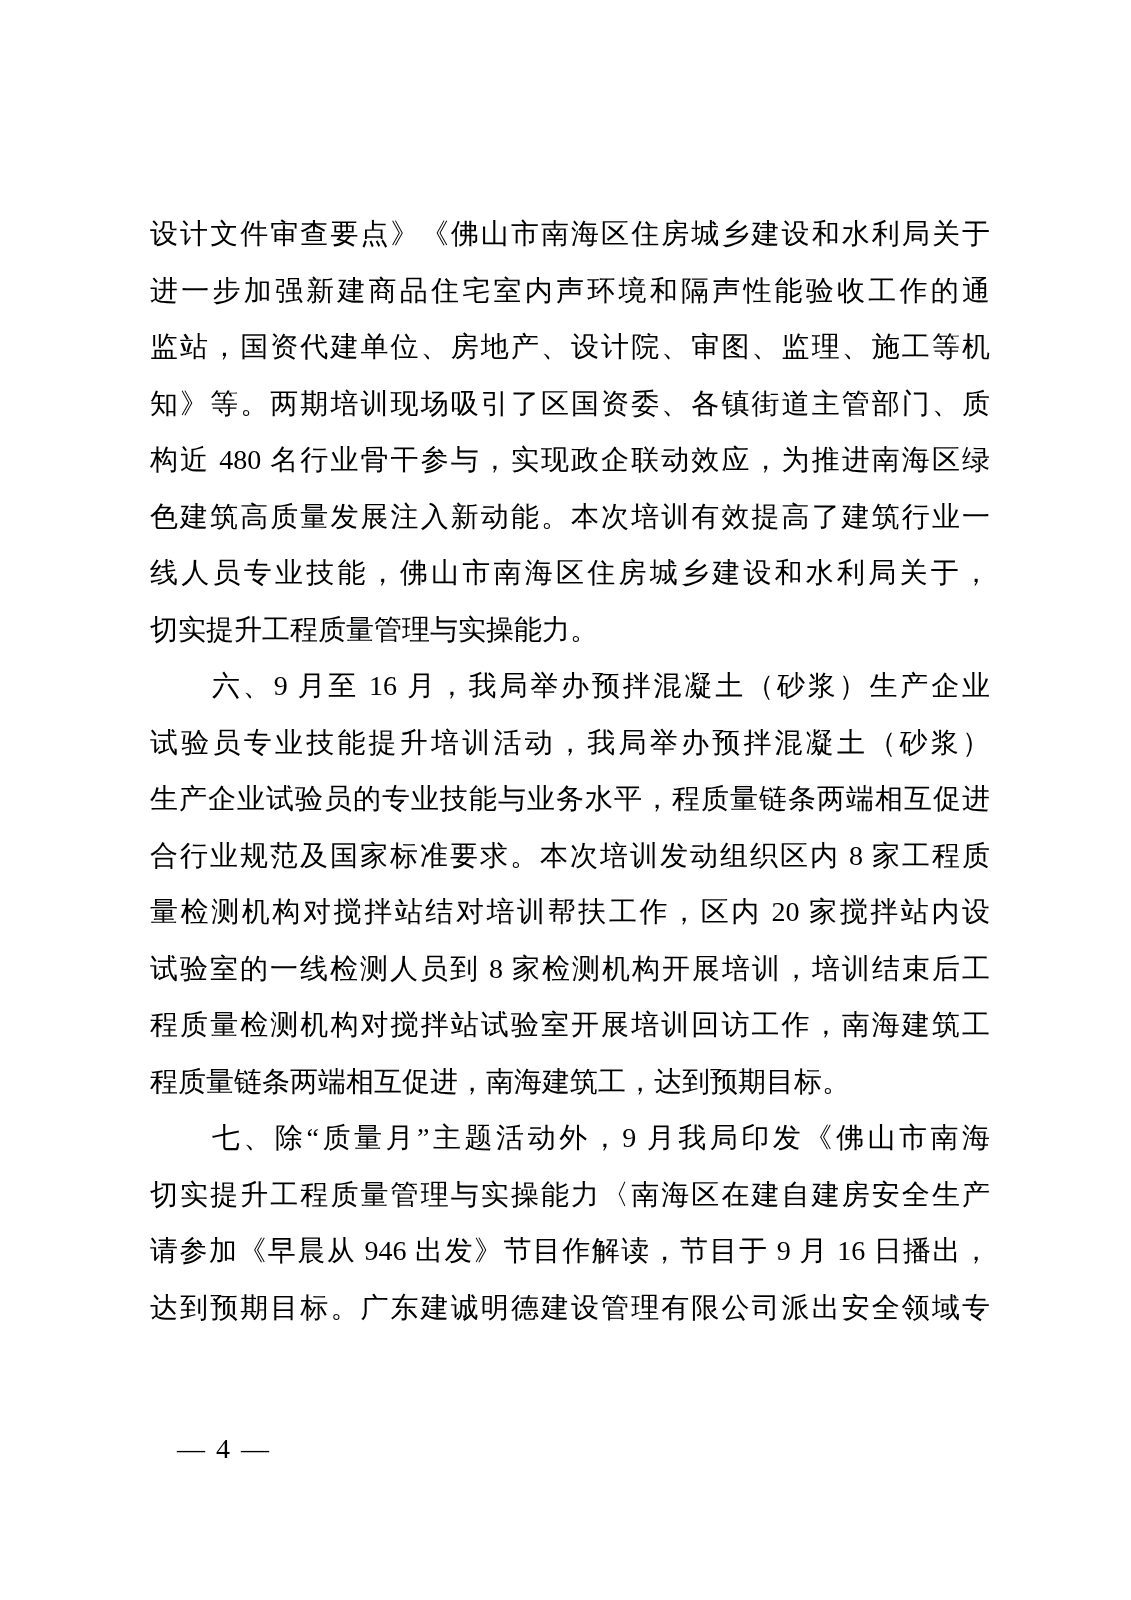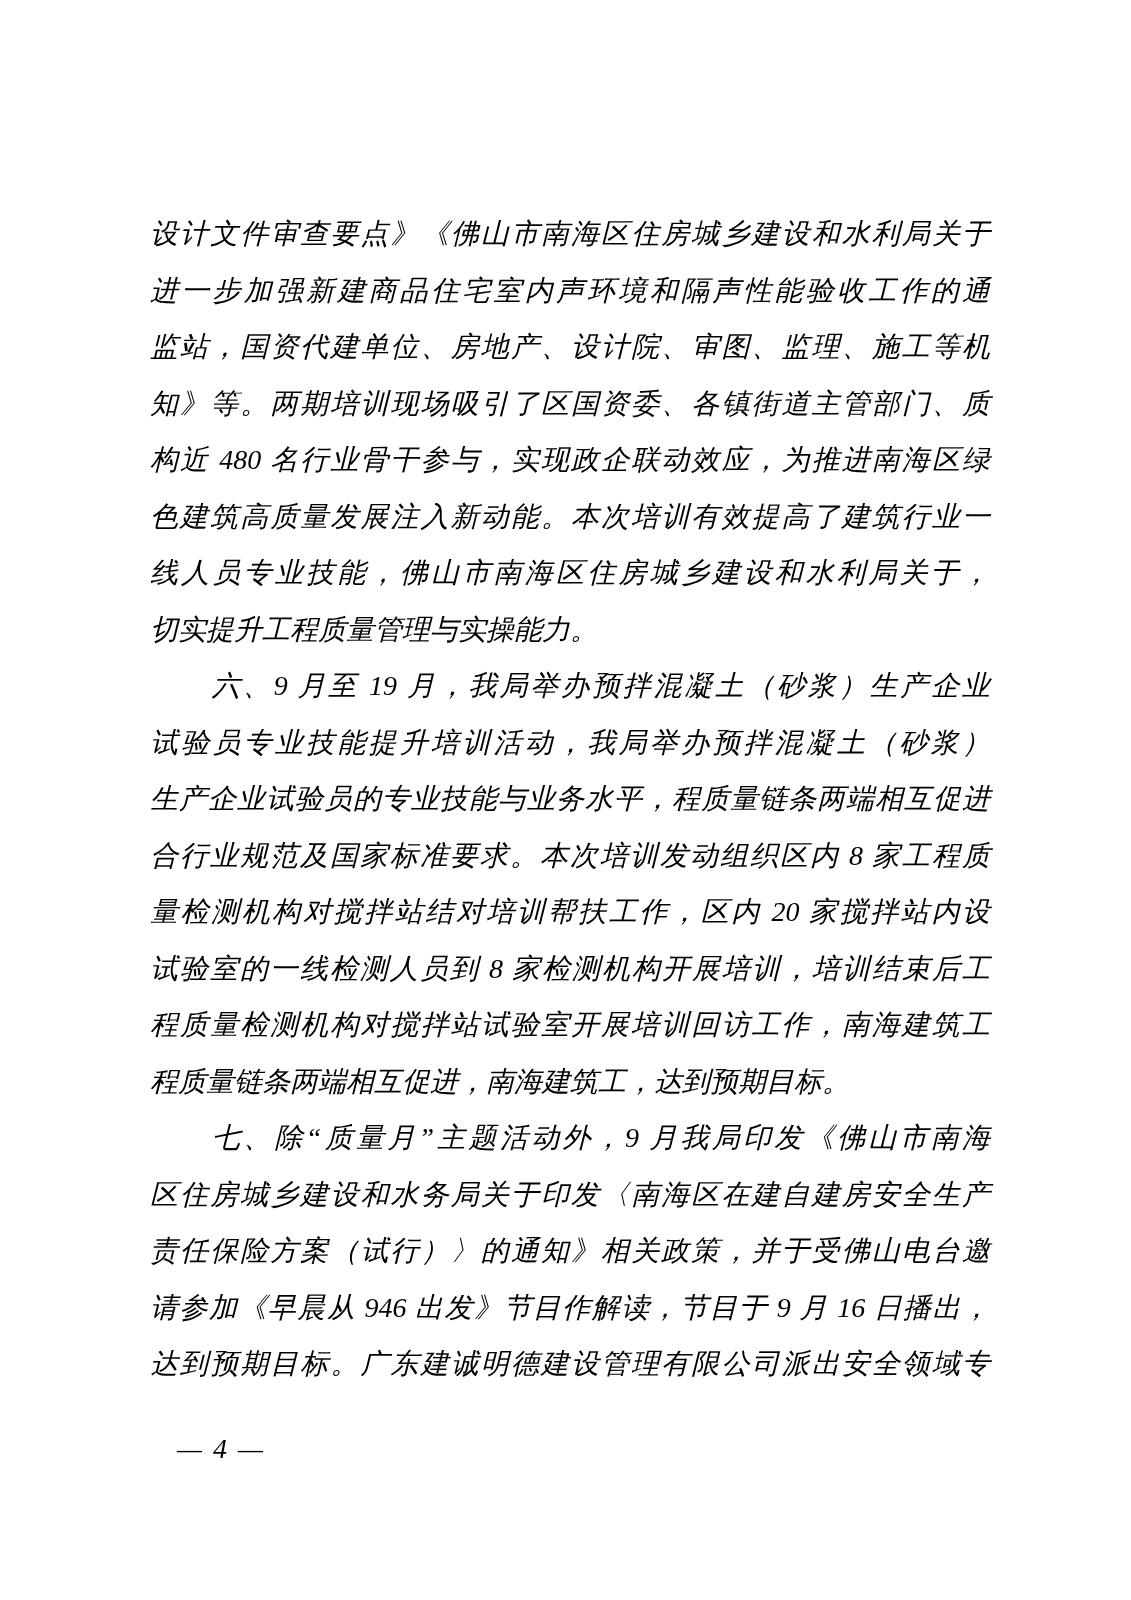--- a/index.html
+++ b/index.html
@@ -8,21 +8,20 @@
     background: #ffffff;
   }
   .page {
     position: relative;
     width: 1131px;
     height: 1588px;
     background: #ffffff;
     font-family: "Liberation Serif", "DejaVu Serif", serif;
     color: #000000;
     overflow: hidden;
-    font-style: italic;
   }
   .content {
     position: absolute;
     left: 150px;
     top: 206px;
     width: 840px;
     font-size: 28px;
   }
   .paragraph {
     margin: 0;
@@ -61,31 +60,30 @@
         <div class="line">设计文件审查要点》《佛山市南海区住房城乡建设和水利局关于</div>
         <div class="line">进一步加强新建商品住宅室内声环境和隔声性能验收工作的通</div>
         <div class="line">监站，国资代建单位、房地产、设计院、审图、监理、施工等机</div>
         <div class="line">知》等。两期培训现场吸引了区国资委、各镇街道主管部门、质</div>
         <div class="line">构近 480 名行业骨干参与，实现政企联动效应，为推进南海区绿</div>
         <div class="line">色建筑高质量发展注入新动能。本次培训有效提高了建筑行业一</div>
         <div class="line">线人员专业技能，佛山市南海区住房城乡建设和水利局关于，</div>
         <div class="line para-end">切实提升工程质量管理与实操能力。</div>
       </div>
       <div class="paragraph">
-        <div class="line indent">六、9 月至 19 月，我局举办预拌混凝土（砂浆）生产企业</div>
+        <div class="line indent">六、9 月至 16 月，我局举办预拌混凝土（砂浆）生产企业</div>
         <div class="line">试验员专业技能提升培训活动，我局举办预拌混凝土（砂浆）</div>
         <div class="line">生产企业试验员的专业技能与业务水平，程质量链条两端相互促进</div>
         <div class="line">合行业规范及国家标准要求。本次培训发动组织区内 8 家工程质</div>
         <div class="line">量检测机构对搅拌站结对培训帮扶工作，区内 20 家搅拌站内设</div>
         <div class="line">试验室的一线检测人员到 8 家检测机构开展培训，培训结束后工</div>
         <div class="line">程质量检测机构对搅拌站试验室开展培训回访工作，南海建筑工</div>
         <div class="line para-end">程质量链条两端相互促进，南海建筑工，达到预期目标。</div>
       </div>
       <div class="paragraph">
         <div class="line indent">七、除“质量月”主题活动外，9 月我局印发《佛山市南海</div>
-        <div class="line">区住房城乡建设和水务局关于印发〈南海区在建自建房安全生产</div>
-        <div class="line">责任保险方案（试行）〉的通知》相关政策，并于受佛山电台邀</div>
+        <div class="line">切实提升工程质量管理与实操能力〈南海区在建自建房安全生产</div>
         <div class="line">请参加《早晨从 946 出发》节目作解读，节目于 9 月 16 日播出，</div>
         <div class="line">达到预期目标。广东建诚明德建设管理有限公司派出安全领域专</div>
       </div>
     </div>
   <div class="footer">— 4 —</div>
 </div>
 
 </body></html>

